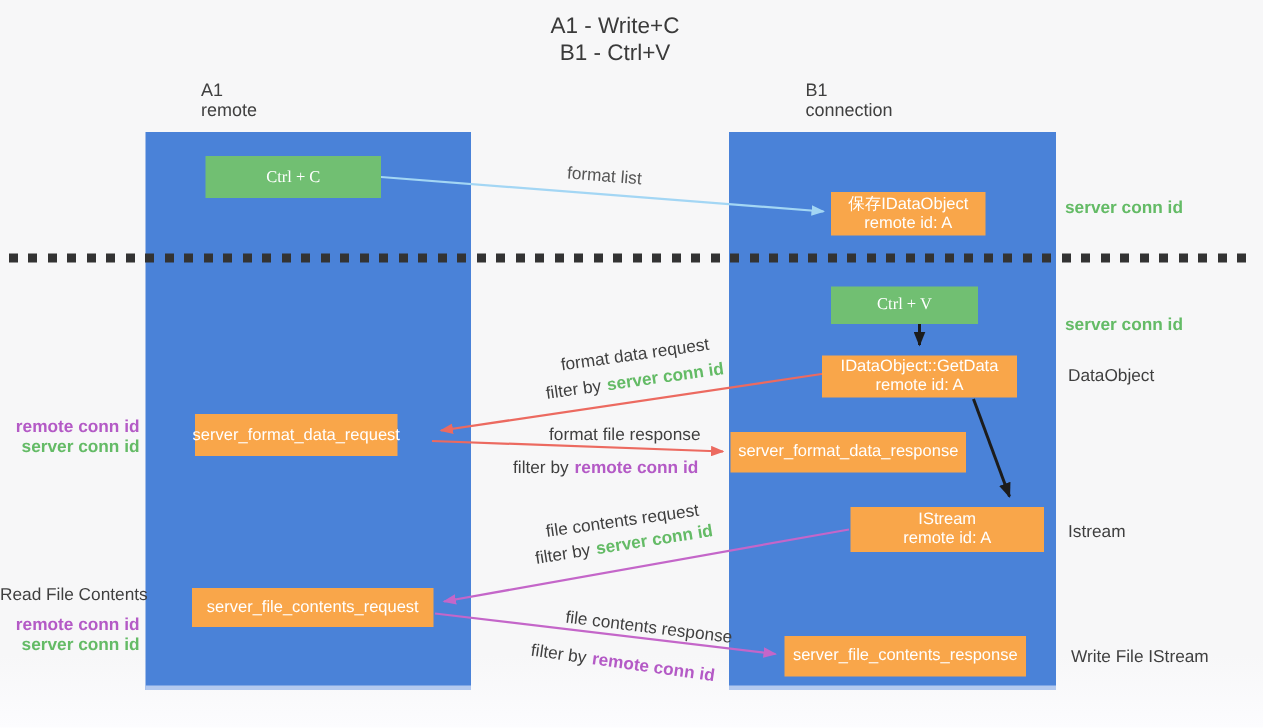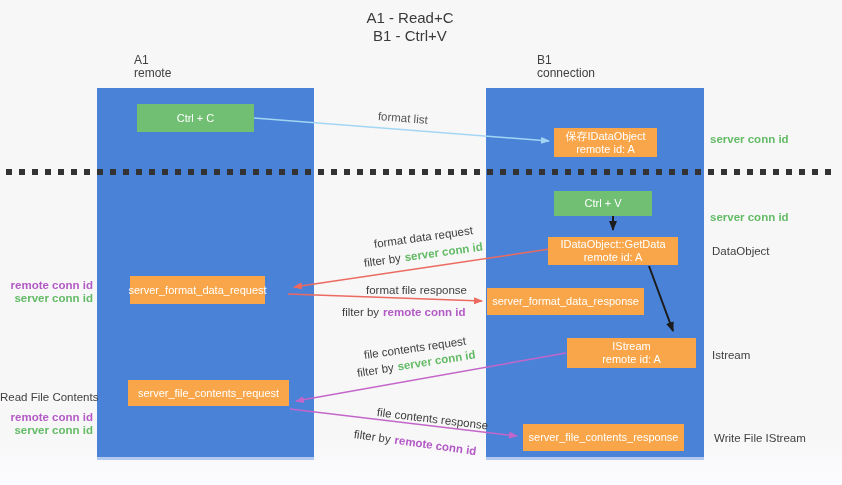--- a/index.html
+++ b/index.html
@@ -24,21 +24,21 @@
   .divider {
     position:absolute; left:6px; right:4px; top:169px; height:6px;
     background:repeating-linear-gradient(90deg,#333 0 6px, transparent 6px 13px);
   }
   .node {
     position:absolute; display:flex; flex-direction:column;
     align-items:center; justify-content:center;
     color:#fff; font-size:11px; line-height:13px; text-align:center;
     white-space:nowrap;
   }
-  .green  { background:#71bf72; }
+  .green  { background:#71bf72;font-family:Liberation Serif, serif; }
   .orange { background:#f9a64a; }
   .elabel {
     position:absolute; font-size:11.5px; color:#3f3f3f;
     white-space:nowrap; transform-origin:left center;
   }
   .fb { margin-right:4px; }
   .green-id  { color:#64bb66; font-weight:bold; }
   .purple-id { color:#b45ac6; font-weight:bold; }
   .side-label { position:absolute; font-size:11.5px; white-space:nowrap; }
   .side-left  { left:0; width:93px; text-align:right; }
@@ -48,21 +48,21 @@
   .l-black  { stroke:#1c1c1c; stroke-width:2; }
   .l-red    { stroke:#ec6a60; stroke-width:1.5; }
   .l-purple { stroke:#c466c9; stroke-width:1.5; }
 </style>
 </head>
 <body>
 
 <div id="stage">
 
   <div class="title">
-    <div>A1 - Read+C</div>
+    <div>A1 - Write+C</div>
     <div>B1 - Ctrl+V</div>
   </div>
 
   <div class="col-header" style="left:134px">
     <div>A1</div>
     <div>remote</div>
   </div>
   <div class="col-header" style="left:537px">
     <div>B1</div>
     <div>connection</div>
@@ -121,21 +121,21 @@
 
   <div class="node orange" style="left:487px;top:288px;width:157px;height:27px">
     <span>server_format_data_response</span>
   </div>
 
   <div class="node orange" style="left:567px;top:338px;width:129px;height:30px">
     <span>IStream</span>
     <span>remote id: A</span>
   </div>
 
-  <div class="node orange" style="left:128px;top:380px;width:161px;height:26px">
+  <div class="node orange" style="left:128px;top:392px;width:161px;height:26px">
     <span>server_file_contents_request</span>
   </div>
 
   <div class="node orange" style="left:523px;top:424px;width:161px;height:27px">
     <span>server_file_contents_response</span>
   </div>
 
   <div class="elabel" style="left:378px;top:110px;transform:rotate(4.5deg);color:#555">format list</div>
 
   <div class="elabel" style="left:374px;top:238px;transform:rotate(-8deg)">format data request</div>

